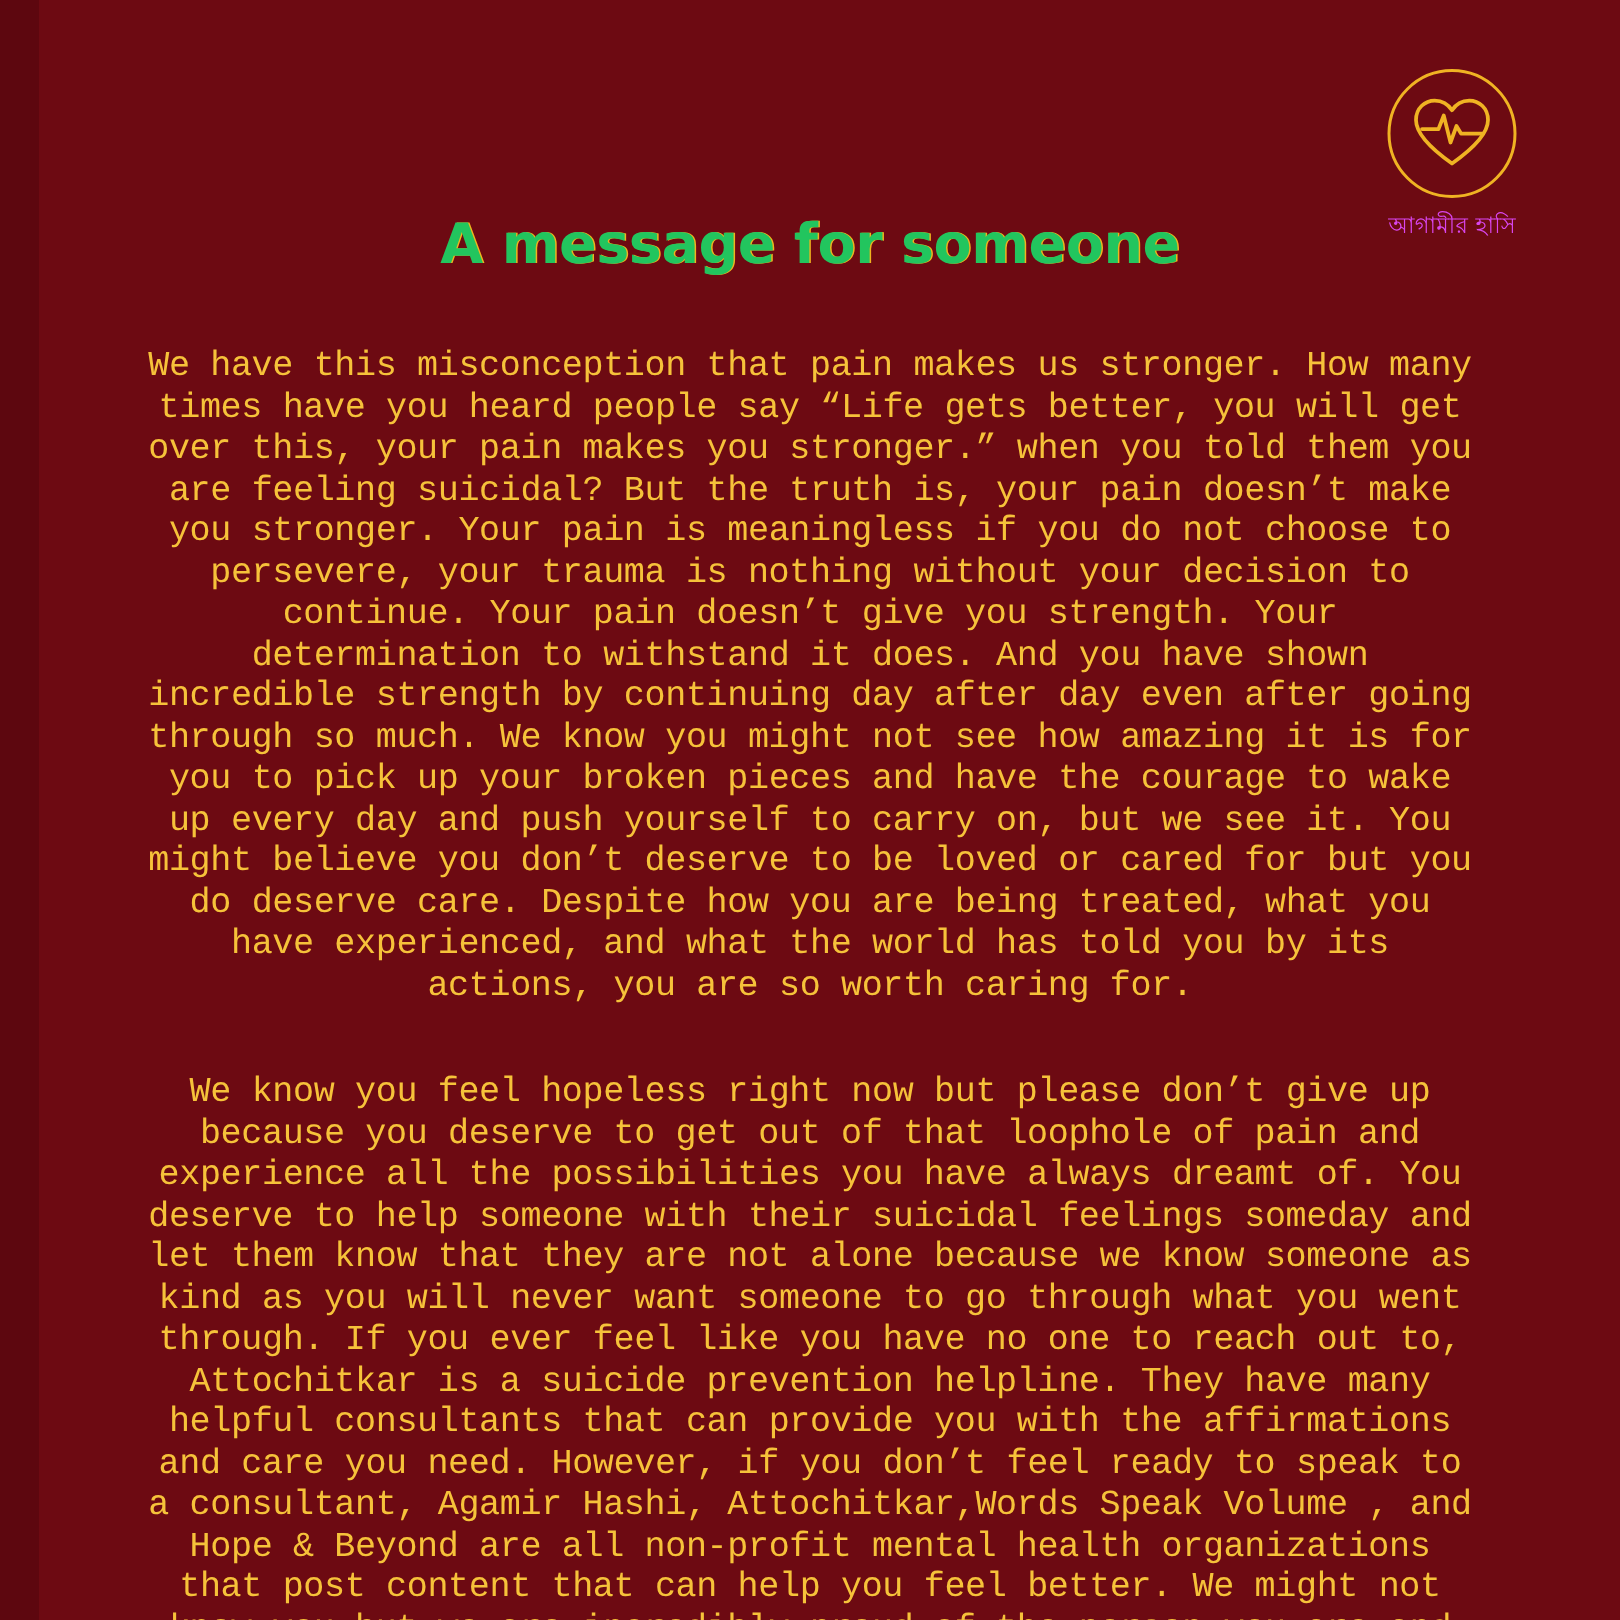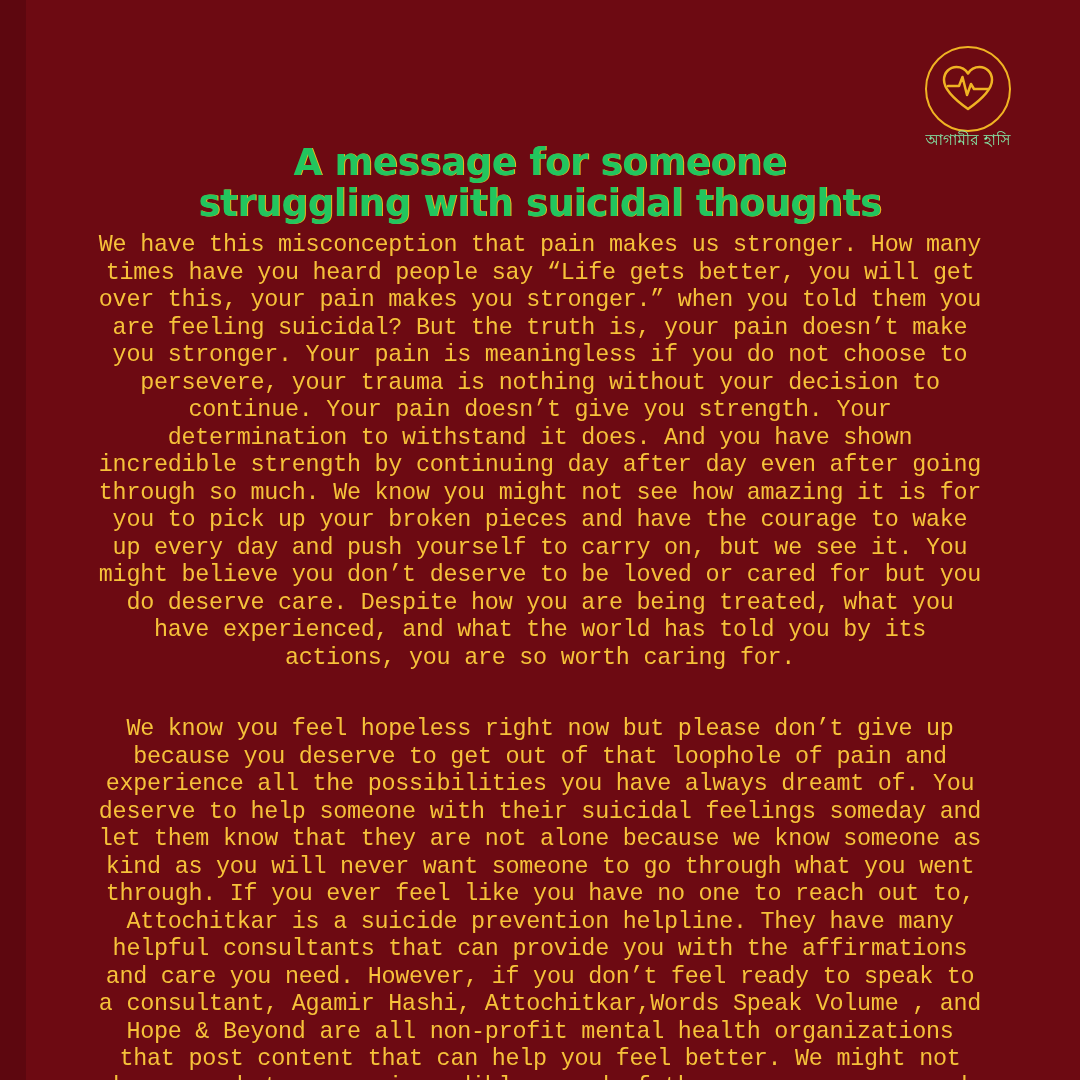--- a/index.html
+++ b/index.html
@@ -43,21 +43,22 @@
     border: 2.5px solid #f0b323;
     border-radius: 50%;
     margin: 0 auto;
     display: flex;
     align-items: center;
     justify-content: center;
     box-sizing: border-box;
   }
   .logo-circle svg { display: block; }
   .logo-caption {
-    color: #86efac;
+    margin-top: 10px;
+    color: #d946ef;
     font-size: 15px;
     letter-spacing: 0.2px;
     line-height: 1.1;
     font-family: "DejaVu Sans", sans-serif;
   }
   
   .headline {
     position: absolute;
     top: 142px;
     left: 0;
@@ -102,21 +103,20 @@
       <svg width="54" height="50" viewBox="0 0 54 50" aria-hidden="true">
         <path d="M27 45 C10 33 3 24 3 16 C3 8 9 3 15.5 3 C20 3 24.5 5.5 27 9.5 C29.5 5.5 34 3 38.5 3 C45 3 51 8 51 16 C51 24 44 33 27 45 Z" fill="none" stroke="#f0b323" stroke-width="2.5" stroke-linejoin="round"></path>
         <path d="M7 22 H18 L21.5 13 L26 31 L30 20 L33 25 H47" fill="none" stroke="#f0b323" stroke-width="2.5" stroke-linecap="round" stroke-linejoin="round"></path>
       </svg>
     </div>
     <div class="logo-caption">আগামীর হাসি</div>
   </div>
 
   <div class="headline">
     <span class="line">A message for someone</span>
-    <span class="line">struggling with suicidal thoughts</span>
   </div>
 
   <div class="body-copy">
     <p class="para">We have this misconception that pain makes us stronger. How many times have you heard people say “Life gets better, you will get over this, your pain makes you stronger.” when you told them you are feeling suicidal? But the truth is, your pain doesn’t make you stronger. Your pain is meaningless if you do not choose to persevere, your trauma is nothing without your decision to continue. Your pain doesn’t give you strength. Your determination to withstand it does. And you have shown incredible strength by continuing day after day even after going through so much. We know you might not see how amazing it is for you to pick up your broken pieces and have the courage to wake up every day and push yourself to carry on, but we see it. You might believe you don’t deserve to be loved or cared for but you do deserve care. Despite how you are being treated, what you have experienced, and what the world has told you by its actions, you are so worth caring for.</p>
     <p class="para">We know you feel hopeless right now but please don’t give up because you deserve to get out of that loophole of pain and experience all the possibilities you have always dreamt of. You deserve to help someone with their suicidal feelings someday and let them know that they are not alone because we know someone as kind as you will never want someone to go through what you went through. If you ever feel like you have no one to reach out to, Attochitkar is a suicide prevention helpline. They have many helpful consultants that can provide you with the affirmations and care you need. However, if you don’t feel ready to speak to a consultant, Agamir Hashi, Attochitkar,Words Speak Volume , and Hope &amp; Beyond are all non-profit mental health organizations that post content that can help you feel better. We might not know you but we are incredibly proud of the person you are and more than that, we are incredibly proud of your strength. Thank you for still being here.</p>
   </div>
 
 </div>
 
 </body></html>

